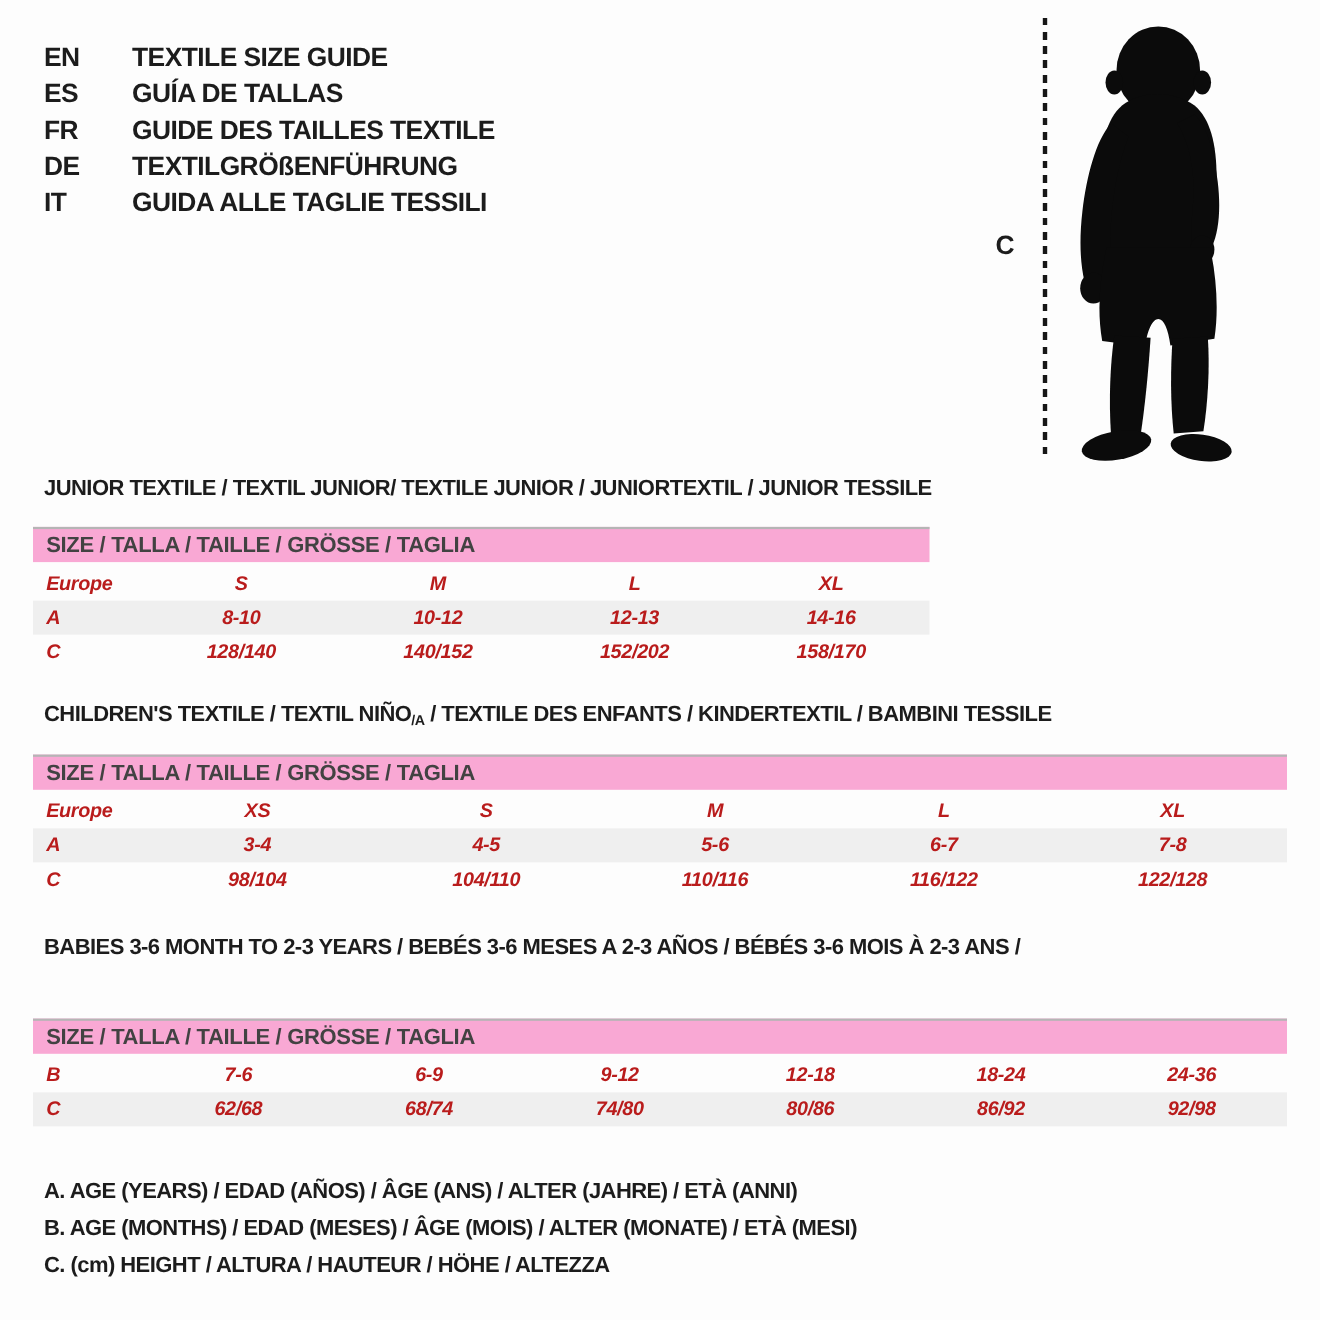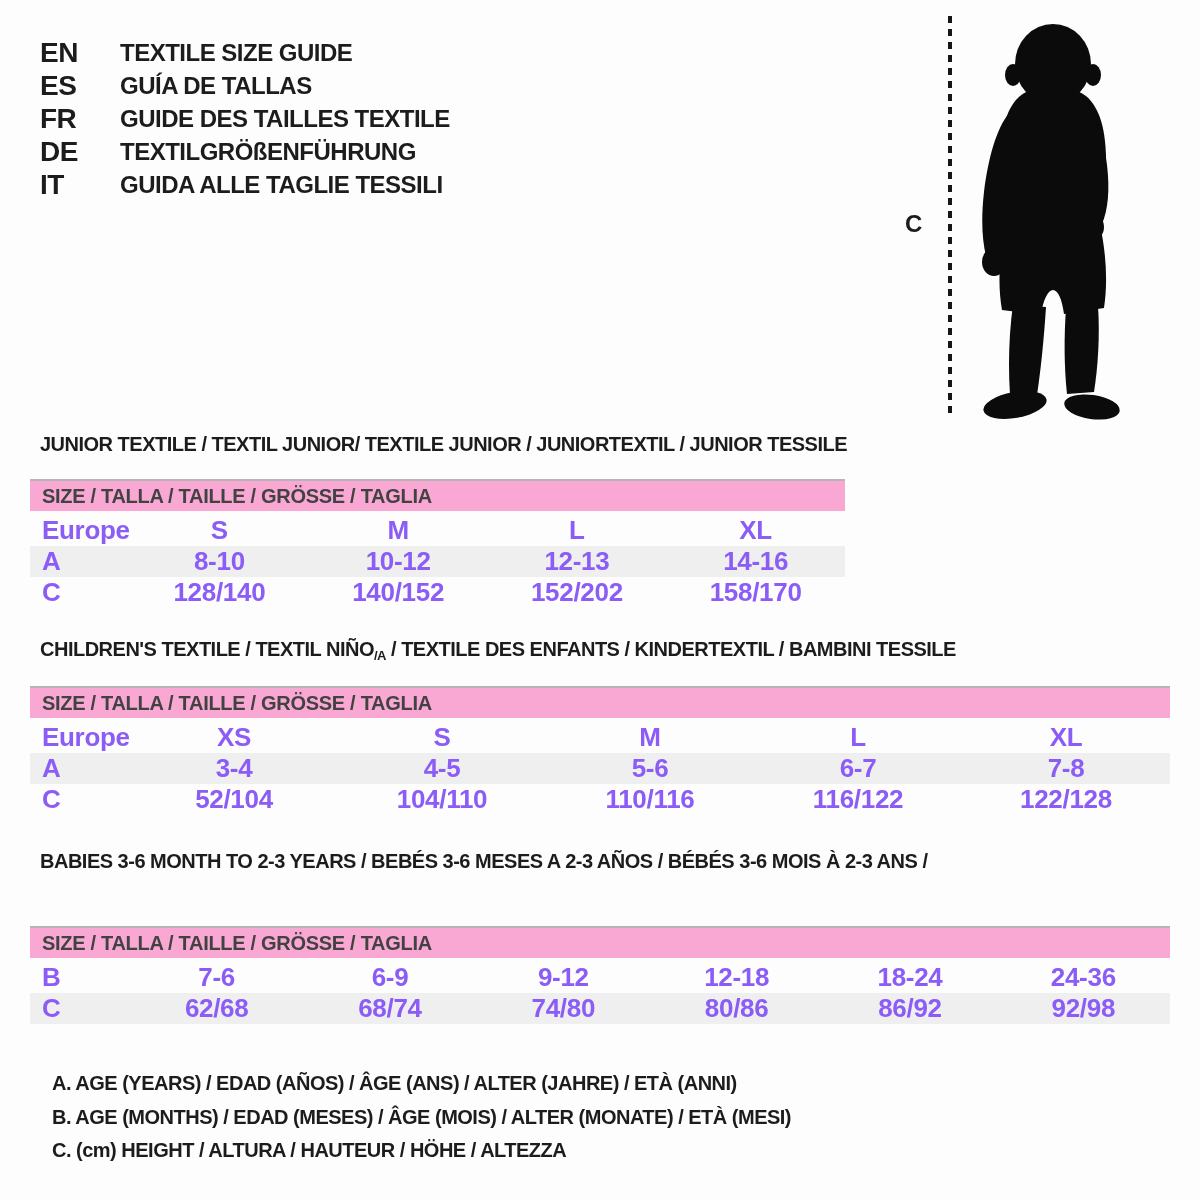--- a/index.html
+++ b/index.html
@@ -2,45 +2,45 @@
 <html><head>
 <meta charset="utf-8">
 <style>
   html,body{margin:0;padding:0;}
   body{font-family:"Liberation Sans","DejaVu Sans",sans-serif;background:#fff;}
   .canvas{position:relative;width:1200px;height:1200px;background:#fdfdfd;overflow:hidden;color:#1c1c1c;}
 
   
   .langs{position:absolute;left:40px;top:36px;}
   .lang-row{display:flex;height:33px;align-items:center;}
-  .lang-code{width:80px;font-size:28px;font-weight:700;letter-spacing:-0.5px;}
+  .lang-code{width:80px;font-size:24px;font-weight:700;letter-spacing:-0.5px;}
   .lang-title{font-size:24px;font-weight:700;letter-spacing:-0.5px;white-space:nowrap;}
 
   
   .measure-line{position:absolute;left:948px;top:16px;width:4px;height:400px;
     background:repeating-linear-gradient(to bottom,#161616 0 7px,transparent 7px 13px);}
   .measure-label{position:absolute;left:905px;top:210px;font-size:24px;font-weight:700;}
   .silhouette{position:absolute;left:958px;top:20px;}
 
   
   .sec-title{position:absolute;left:40px;font-size:20px;font-weight:700;letter-spacing:-0.5px;white-space:nowrap;}
   .sub{font-size:13px;position:relative;top:4px;font-weight:700;}
 
   
   .size-table{position:absolute;left:30px;}
   .size-header{height:32px;background:#f9a8d4;border-top:2px solid #b5b5b5;box-sizing:border-box;
     display:flex;align-items:center;padding-left:12px;font-size:20px;font-weight:700;color:#424242;letter-spacing:-0.3px;}
   .rows{margin-top:4px;}
-  .trow{display:flex;height:31px;align-items:center;font-size:26px;font-weight:700;letter-spacing:-0.3px;color:#8b5cf6;}
+  .trow{display:flex;height:31px;align-items:center;font-size:18px;font-weight:700;letter-spacing:-0.3px;color:#b91c1c;font-style:italic;}
   .trow .tlabel{width:100px;padding-left:12px;box-sizing:border-box;}
   .trow .tval{flex:1;text-align:center;}
   .stripe{background:#efefef;}
 
   
-  .note{position:absolute;left:52px;font-size:20px;font-weight:700;letter-spacing:-0.5px;white-space:nowrap;}
+  .note{position:absolute;left:40px;font-size:20px;font-weight:700;letter-spacing:-0.5px;white-space:nowrap;}
 </style>
 </head>
 <body>
 
 <div class="canvas">
 
   <div class="langs">
     <div class="lang-row">
       <span class="lang-code">EN</span>
       <span class="lang-title">TEXTILE SIZE GUIDE</span>
@@ -124,21 +124,21 @@
       <div class="trow stripe">
         <span class="tlabel">A</span>
         <span class="tval">3-4</span>
         <span class="tval">4-5</span>
         <span class="tval">5-6</span>
         <span class="tval">6-7</span>
         <span class="tval">7-8</span>
       </div>
       <div class="trow">
         <span class="tlabel">C</span>
-        <span class="tval">52/104</span>
+        <span class="tval">98/104</span>
         <span class="tval">104/110</span>
         <span class="tval">110/116</span>
         <span class="tval">116/122</span>
         <span class="tval">122/128</span>
       </div>
     </div>
   </div>
 
   <div class="sec-title" style="top:850px;">BABIES 3-6 MONTH TO 2-3 YEARS / BEBÉS 3-6 MESES A 2-3 AÑOS / BÉBÉS 3-6 MOIS À 2-3 ANS /</div>
   <div class="size-table" style="top:926px;width:1140px;">

